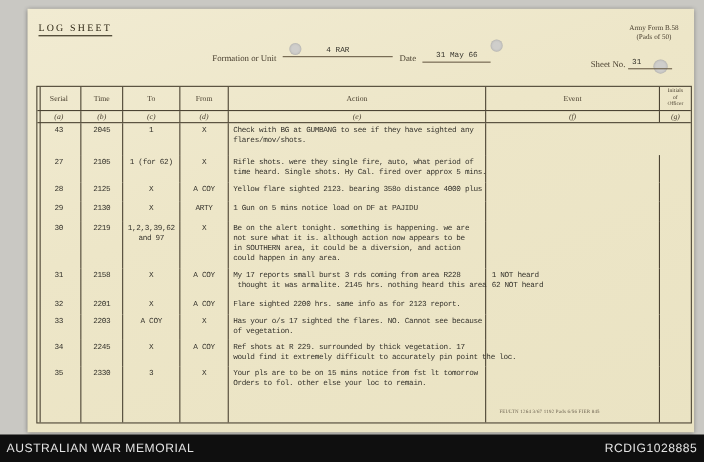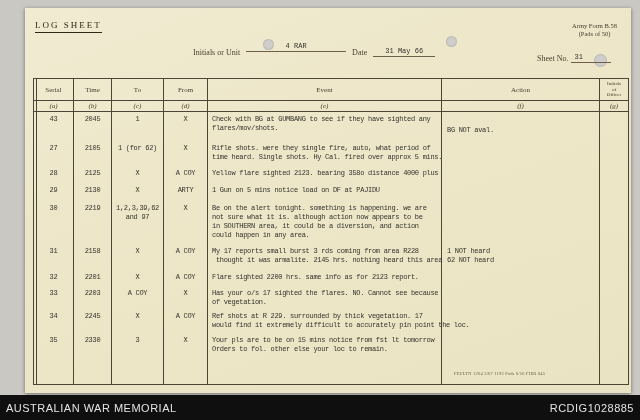--- a/index.html
+++ b/index.html
@@ -75,40 +75,40 @@
     <div class="hole hole3"></div>
 
     <div class="title">LOG SHEET</div>
 
     <div class="form-ref">
       <div>Army Form B.58</div>
       <div>(Pads of 50)</div>
     </div>
 
     <div class="formation-line">
-      <span>Initials or Unit</span>
+      <span>Formation or Unit</span>
       <span class="fill fill-formation">4 RAR</span>
       <span class="date-label">Date</span>
       <span class="fill fill-date">31 May 66</span>
     </div>
 
     <div class="sheet-line">
       <span>Sheet No.</span>
       <span class="fill fill-sheet">31</span>
     </div>
 
     <div class="logtable">
 
       <div class="trow thead">
         <div class="cell">Serial</div>
         <div class="cell">Time</div>
         <div class="cell">To</div>
         <div class="cell">From</div>
+        <div class="cell">Action</div>
         <div class="cell">Event</div>
-        <div class="cell">Action</div>
         <div class="cell initials">Initials
 of
 Officer</div>
       </div>
 
       <div class="trow subhead">
         <div class="cell">(a)</div>
         <div class="cell">(b)</div>
         <div class="cell">(c)</div>
         <div class="cell">(d)</div>
@@ -119,21 +119,20 @@
 
       <div class="tbody">
 
         <div class="trow brow" style="height:29px">
           <div class="cell c-center">43</div>
           <div class="cell c-center">2045</div>
           <div class="cell c-center">1</div>
           <div class="cell c-center">X</div>
           <div class="cell c-event">Check with BG at GUMBANG to see if they have sighted any
 flares/mov/shots.</div>
-          <div class="cell c-action pad-action">BG NOT aval.</div>
           <div class="cell"></div>
         </div>
 
         <div class="trow brow" style="height:25px">
           <div class="cell c-center">27</div>
           <div class="cell c-center">2105</div>
           <div class="cell c-center">1 (for 62)</div>
           <div class="cell c-center">X</div>
           <div class="cell c-event">Rifle shots. were they single fire, auto, what period of
 time heard. Single shots. Hy Cal. fired over approx 5 mins.</div>

